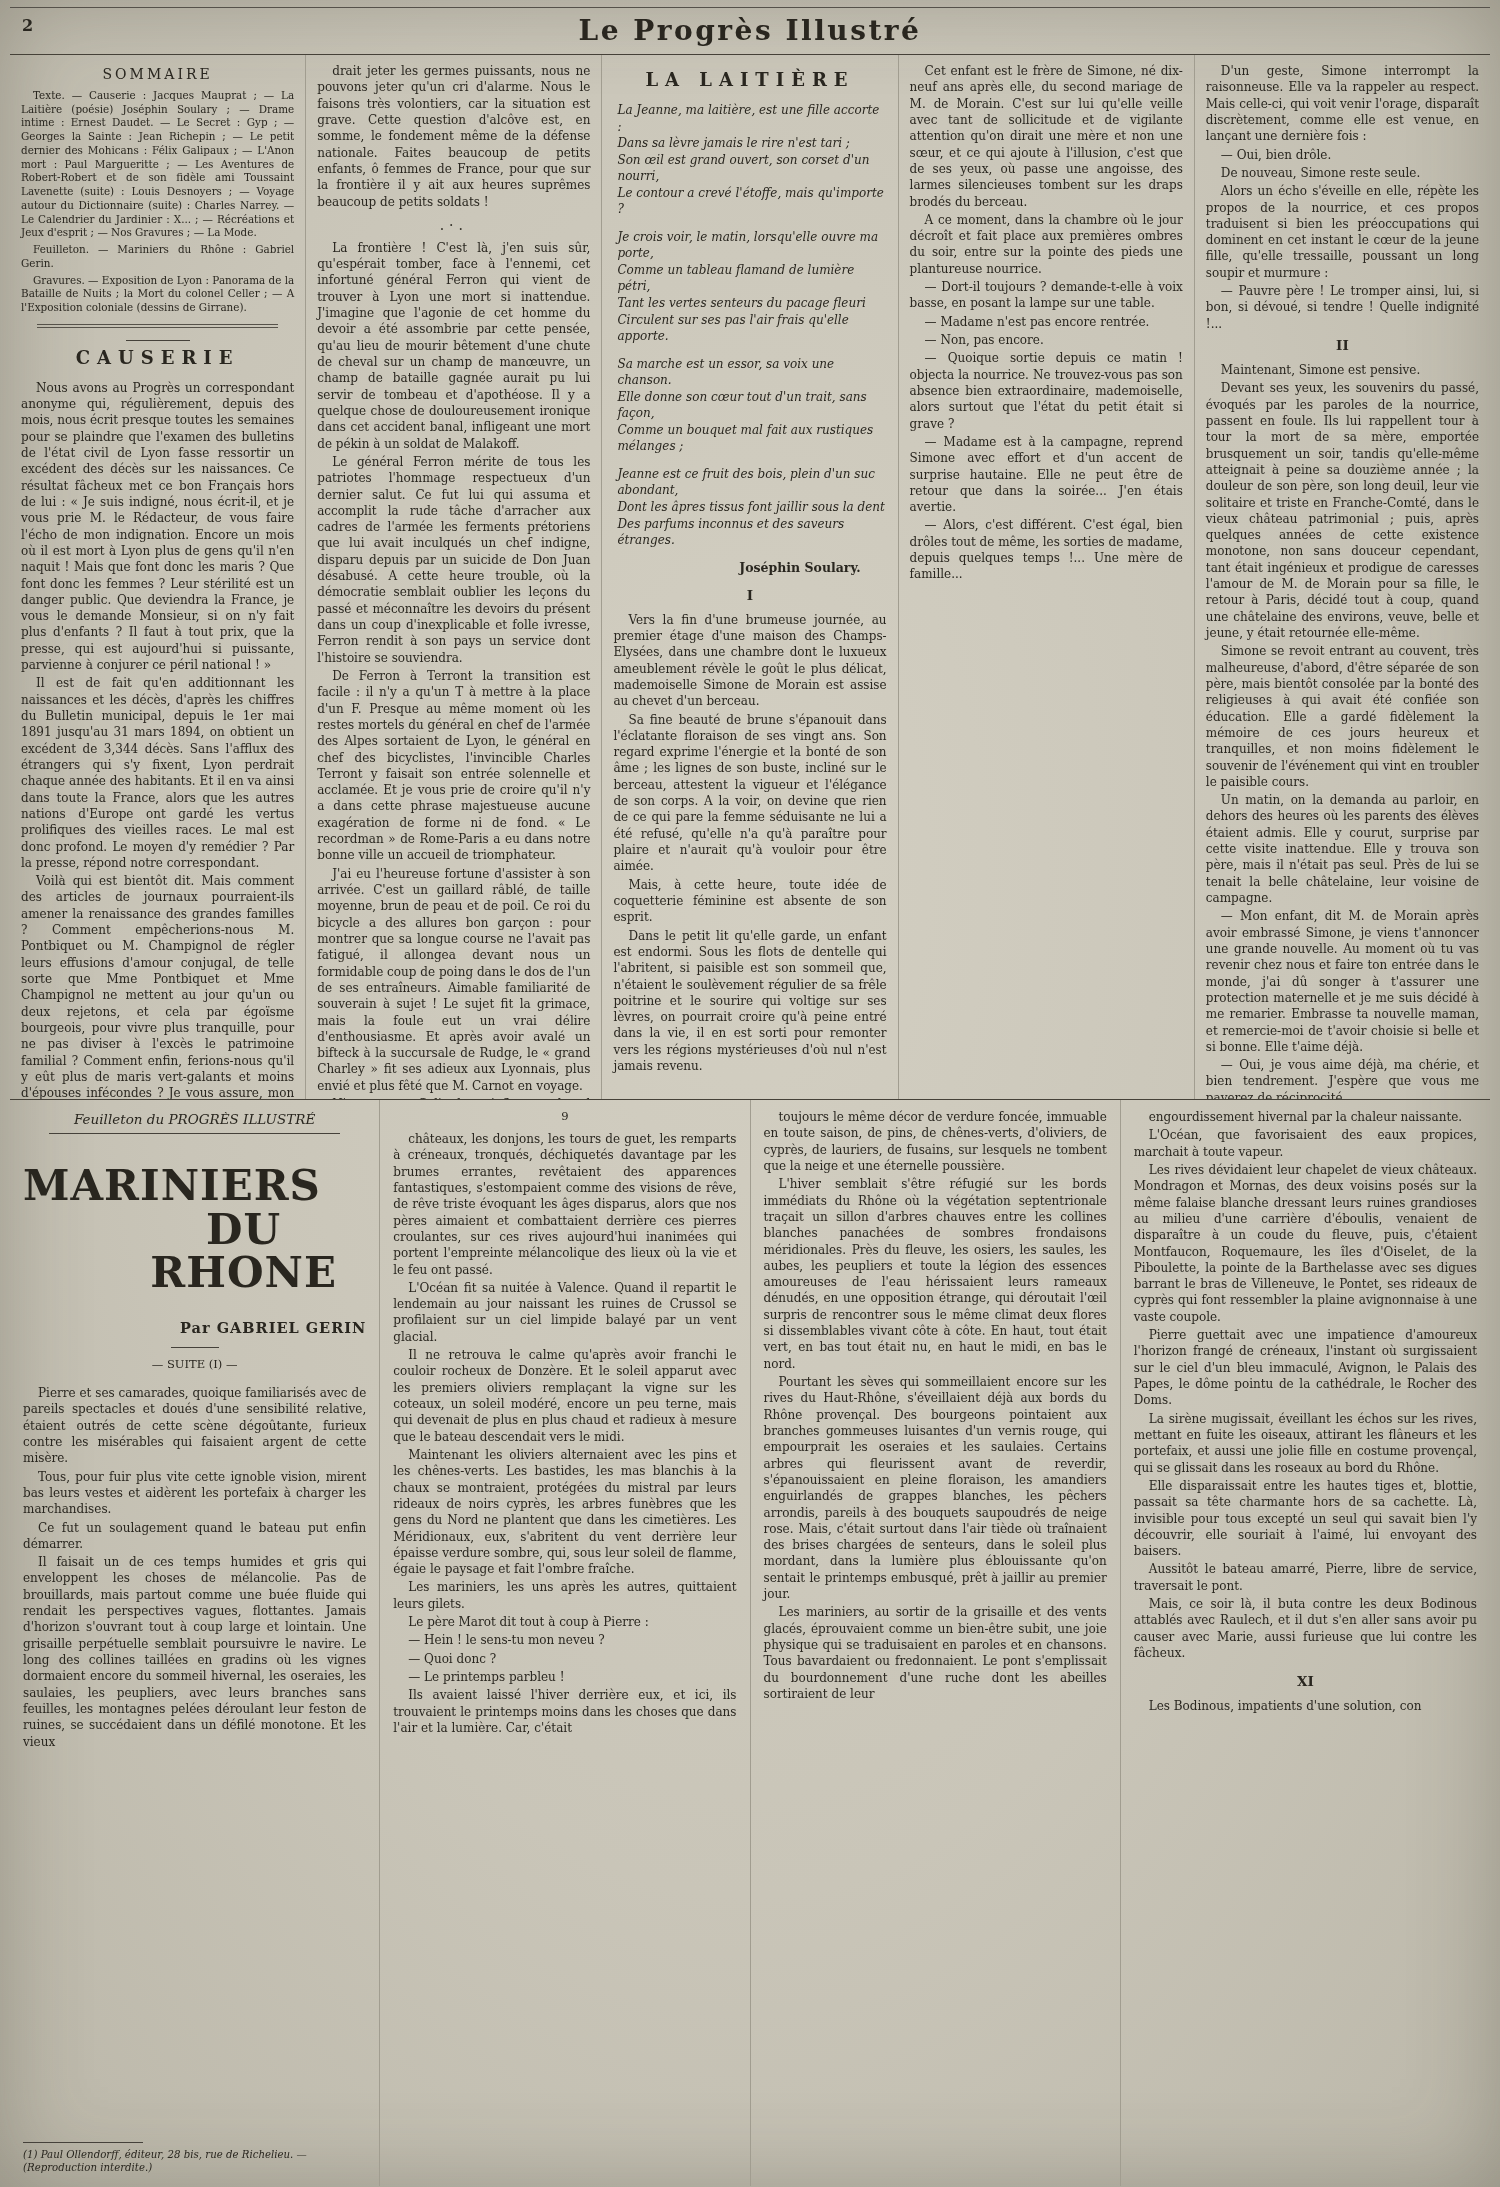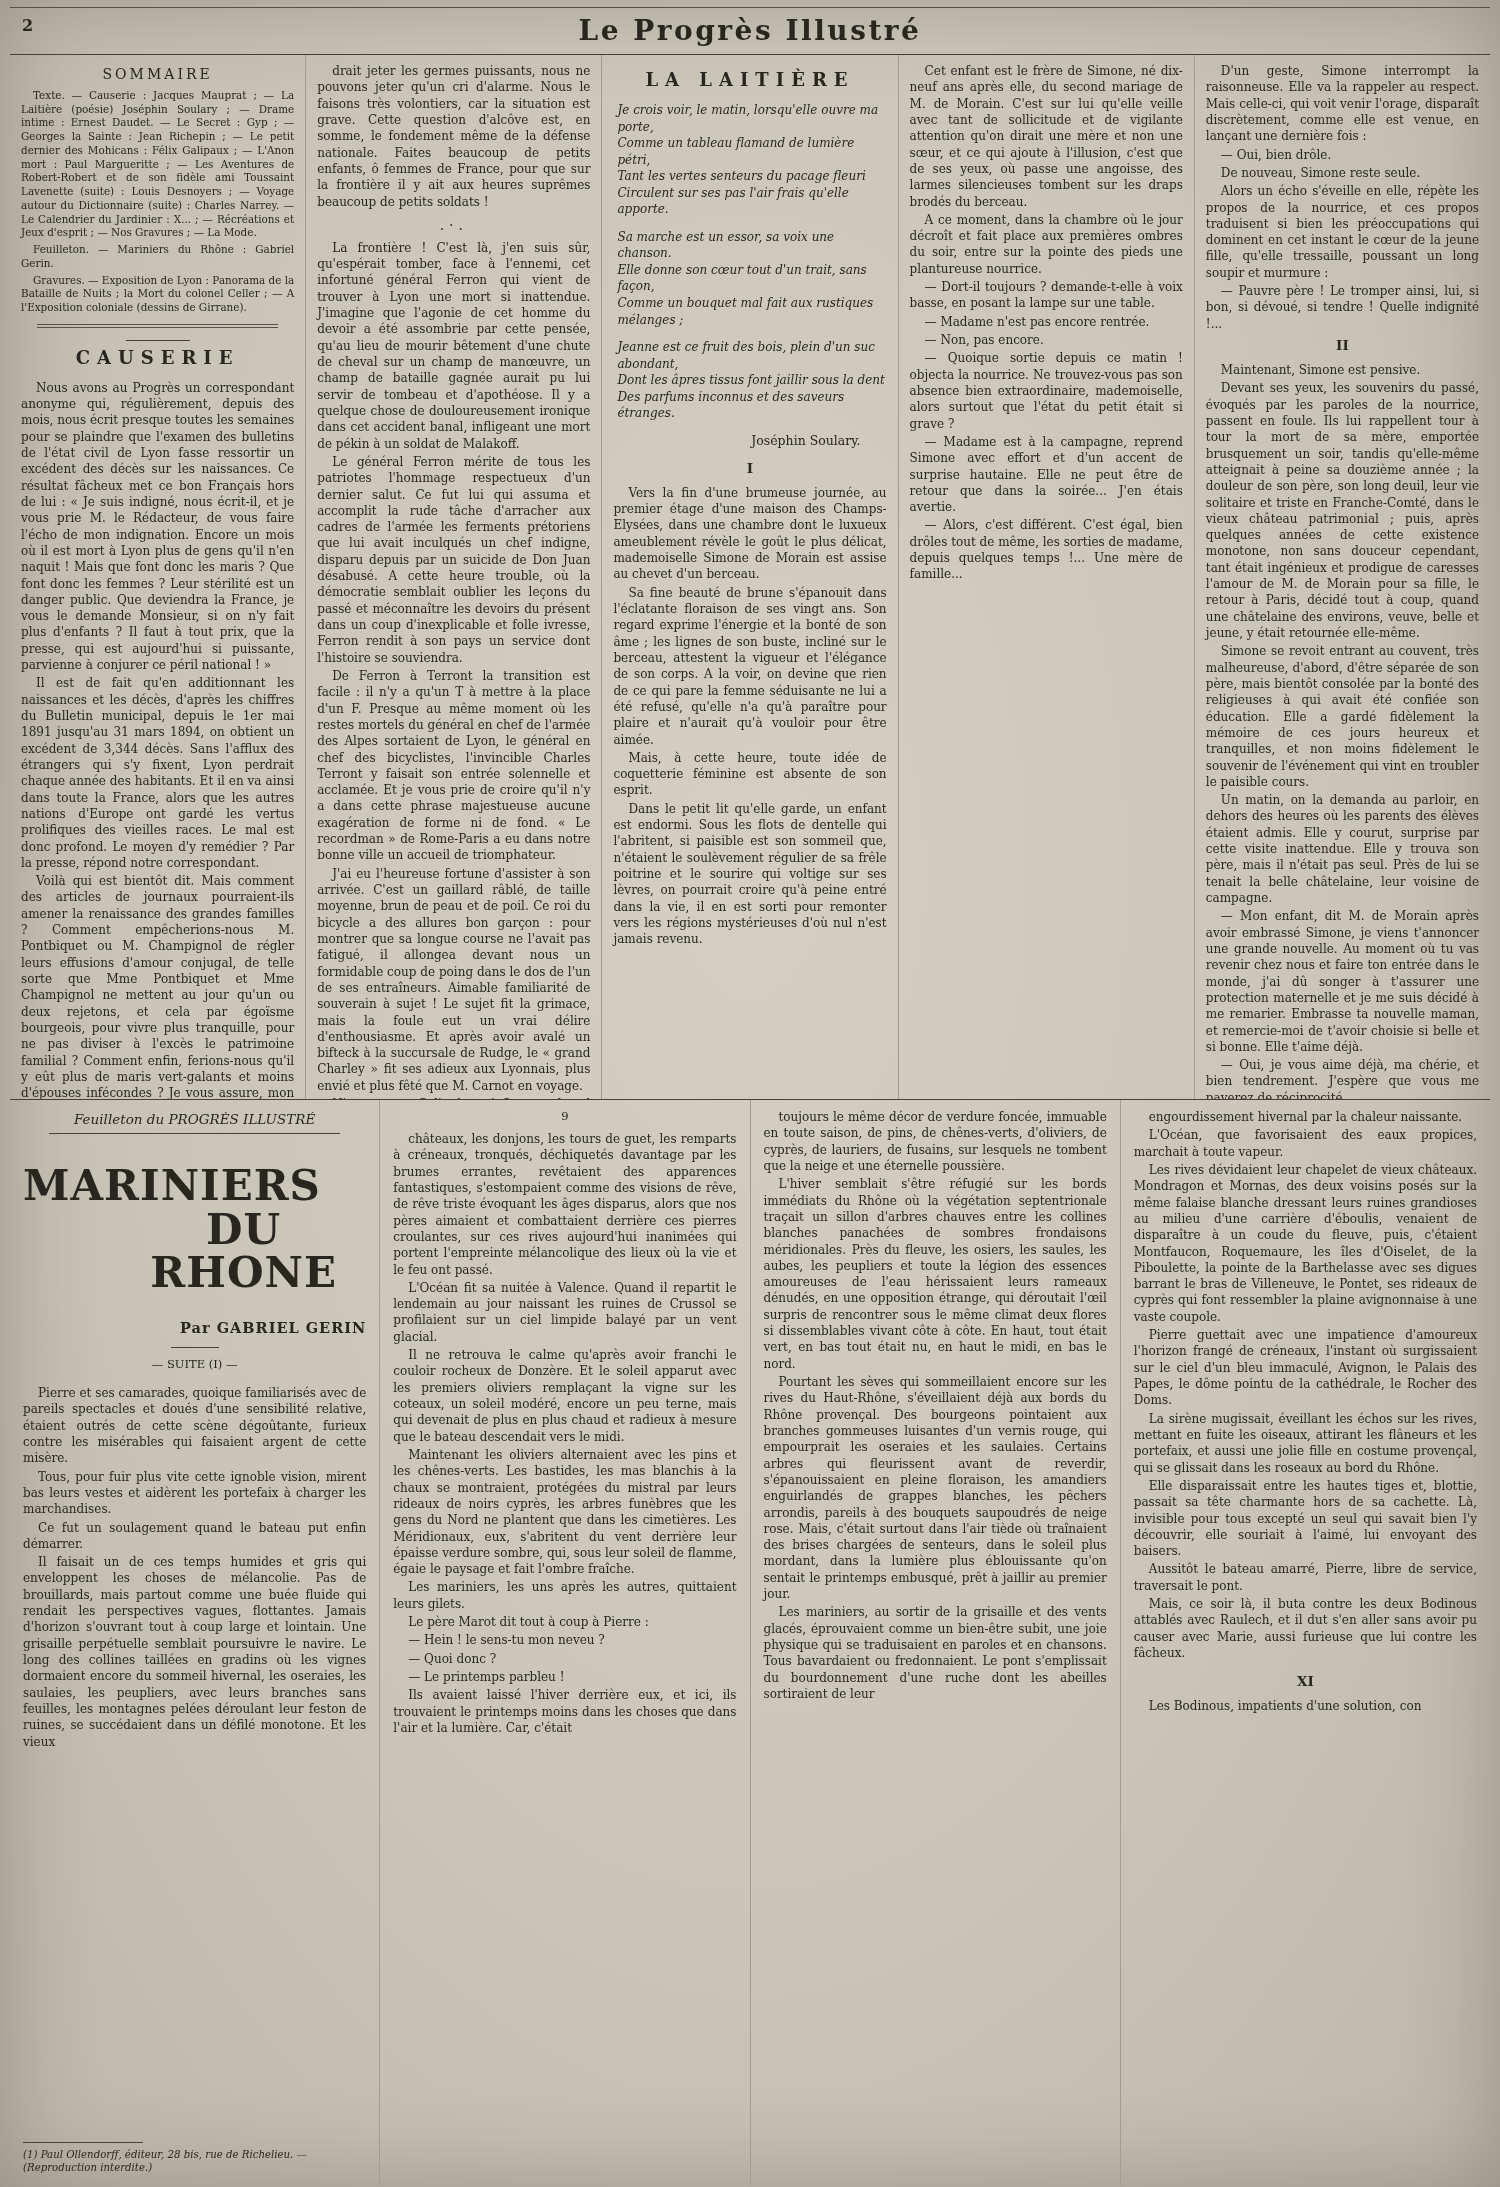--- a/index.html
+++ b/index.html
@@ -29,21 +29,21 @@
 
   
   .sommaire-title { text-align:center; font-size:14px; font-weight:normal; letter-spacing:3px; margin:3px 0 7px; }
   .sommaire-entry { font-size:10.4px; line-height:1.32; text-align:justify; text-indent:12px; margin-bottom:3px; }
   .wavy { height:4px; border-top:1px solid #56524a; border-bottom:1px solid #56524a; width:88%; margin:9px auto 4px; }
 
   
   .head-rule { width:64px; border-top:1px solid #45413a; margin:12px auto 3px; }
   .article-title { text-align:center; font-size:18px; font-weight:bold; letter-spacing:7px; margin:6px 0 12px; }
   .ornament { text-align:center; font-size:14px; letter-spacing:5px; margin:7px 0; color:#35322a; }
-  .signature { text-align:right; font-weight:normal; font-size:12.5px; padding-right:26px; margin:6px 0 12px; }
+  .signature { text-align:right; font-weight:bold; font-size:12.5px; padding-right:26px; margin:6px 0 12px; }
 
   
   .poem { margin: 2px 0 2px 4px; }
   .stanza { white-space:pre-line; font-style:italic; font-size:12px; line-height:1.38; margin-bottom:11px; }
 
   .drame-title { text-align:center; font-size:35px; font-weight:bold; letter-spacing:3px; margin:14px 0 10px; }
   .part-num { text-align:center; font-size:13.5px; font-weight:bold; margin:5px 0 9px; }
 
   .rule-section { border-top:1.5px solid #454138; margin:0 10px; }
 
@@ -113,20 +113,24 @@
           <p class="para">De Ferron à Terront la transition est facile : il n'y a qu'un T à mettre à la place d'un F. Presque au même moment où les restes mortels du général en chef de l'armée des Alpes sortaient de Lyon, le général en chef des bicyclistes, l'invincible Charles Terront y faisait son entrée solennelle et acclamée. Et je vous prie de croire qu'il n'y a dans cette phrase majestueuse aucune exagération de forme ni de fond. « Le recordman » de Rome-Paris a eu dans notre bonne ville un accueil de triomphateur.</p>
           <p class="para">J'ai eu l'heureuse fortune d'assister à son arrivée. C'est un gaillard râblé, de taille moyenne, brun de peau et de poil. Ce roi du bicycle a des allures bon garçon : pour montrer que sa longue course ne l'avait pas fatigué, il allongea devant nous un formidable coup de poing dans le dos de l'un de ses entraîneurs. Aimable familiarité de souverain à sujet ! Le sujet fit la grimace, mais la foule eut un vrai délire d'enthousiasme. Et après avoir avalé un bifteck à la succursale de Rudge, le « grand Charley » fit ses adieux aux Lyonnais, plus envié et plus fêté que M. Carnot en voyage.</p>
           <p class="para">N'est-ce pas Caligula qui fit son cheval sénateur ? Pour peu que la chose lui agrée, il ne tient qu'à M. Terront d'être député et d'entrer au Parlement avec sa bicyclette !</p>
         </div>
 
     </div>
 
     <div class="col">
       <h2 class="article-title">LA LAITIÈRE</h2>
       <div class="poem">
+          <div class="stanza">La Jeanne, ma laitière, est une fille accorte :
+Dans sa lèvre jamais le rire n'est tari ;
+Son œil est grand ouvert, son corset d'un nourri,
+Le contour a crevé l'étoffe, mais qu'importe ?</div>
           <div class="stanza">Je crois voir, le matin, lorsqu'elle ouvre ma porte,
 Comme un tableau flamand de lumière pétri,
 Tant les vertes senteurs du pacage fleuri
 Circulent sur ses pas l'air frais qu'elle apporte.</div>
           <div class="stanza">Sa marche est un essor, sa voix une chanson.
 Elle donne son cœur tout d'un trait, sans façon,
 Comme un bouquet mal fait aux rustiques mélanges ;</div>
           <div class="stanza">Jeanne est ce fruit des bois, plein d'un suc abondant,
 Dont les âpres tissus font jaillir sous la dent
 Des parfums inconnus et des saveurs étranges.</div>

